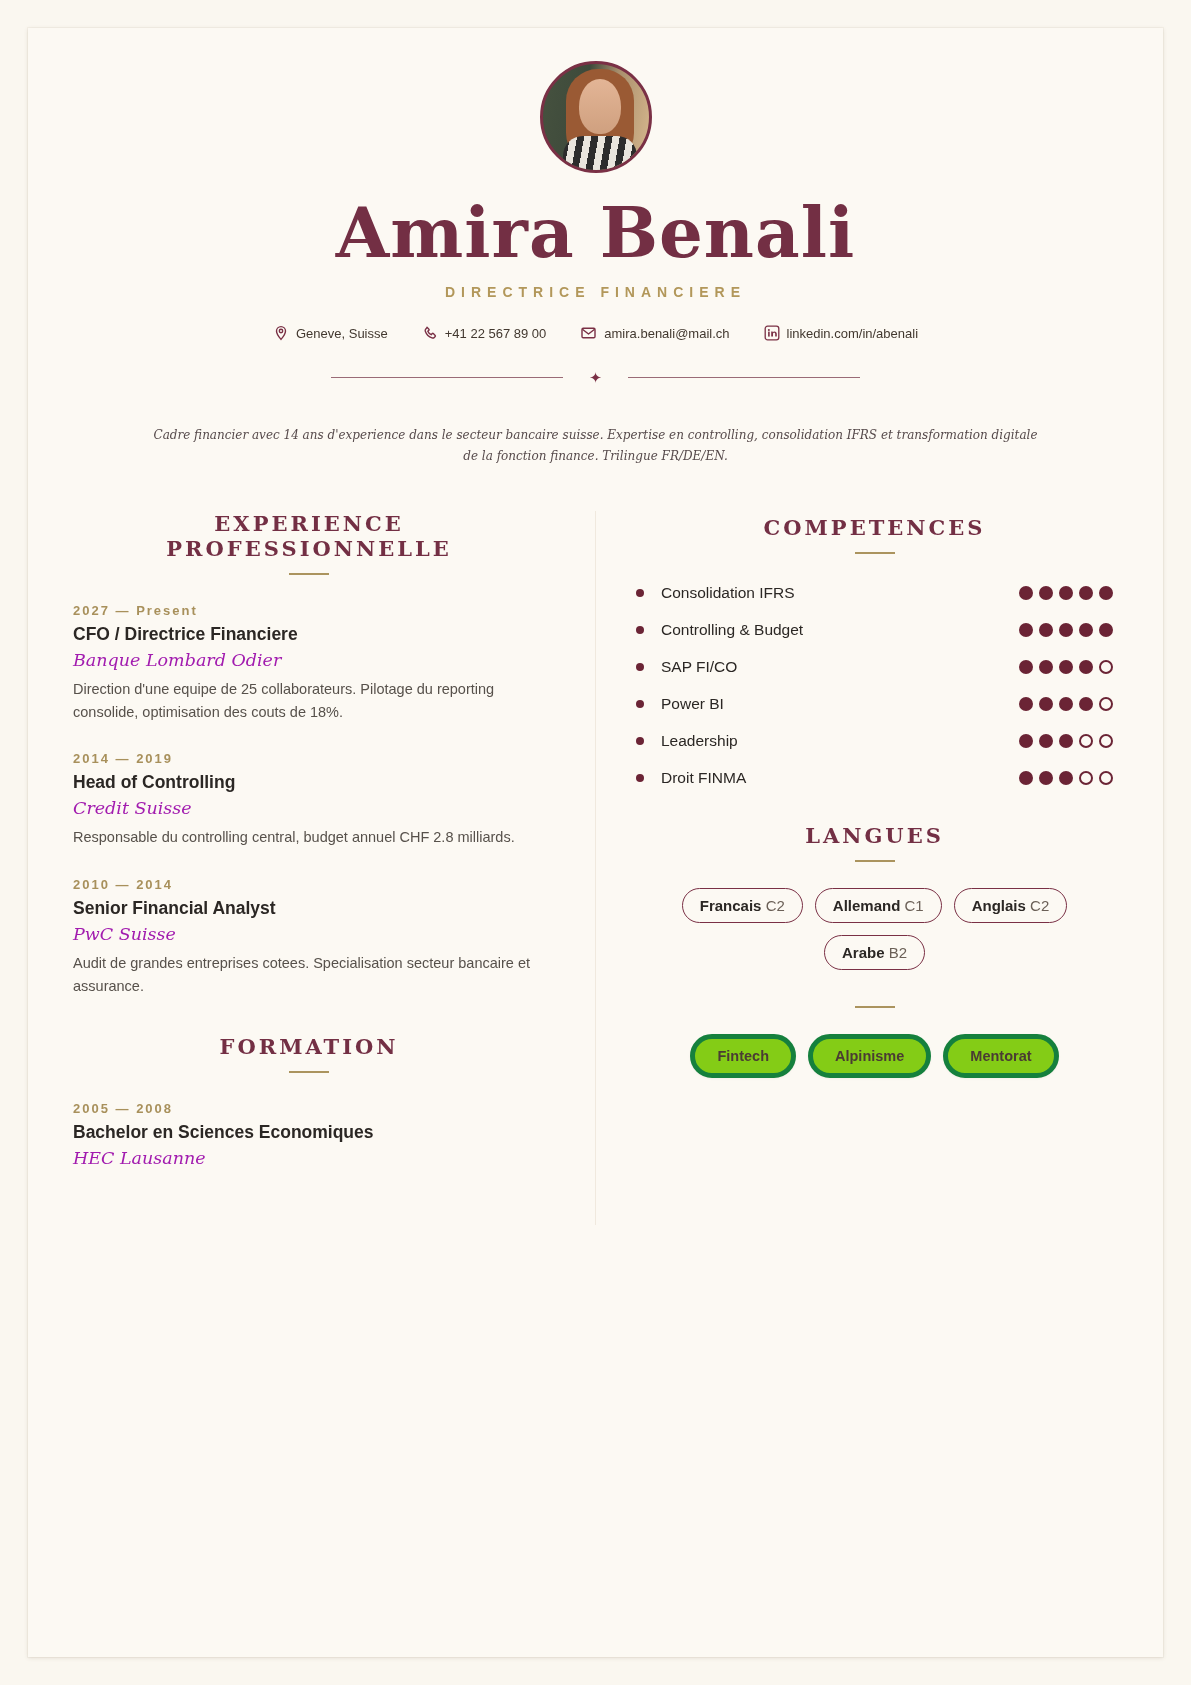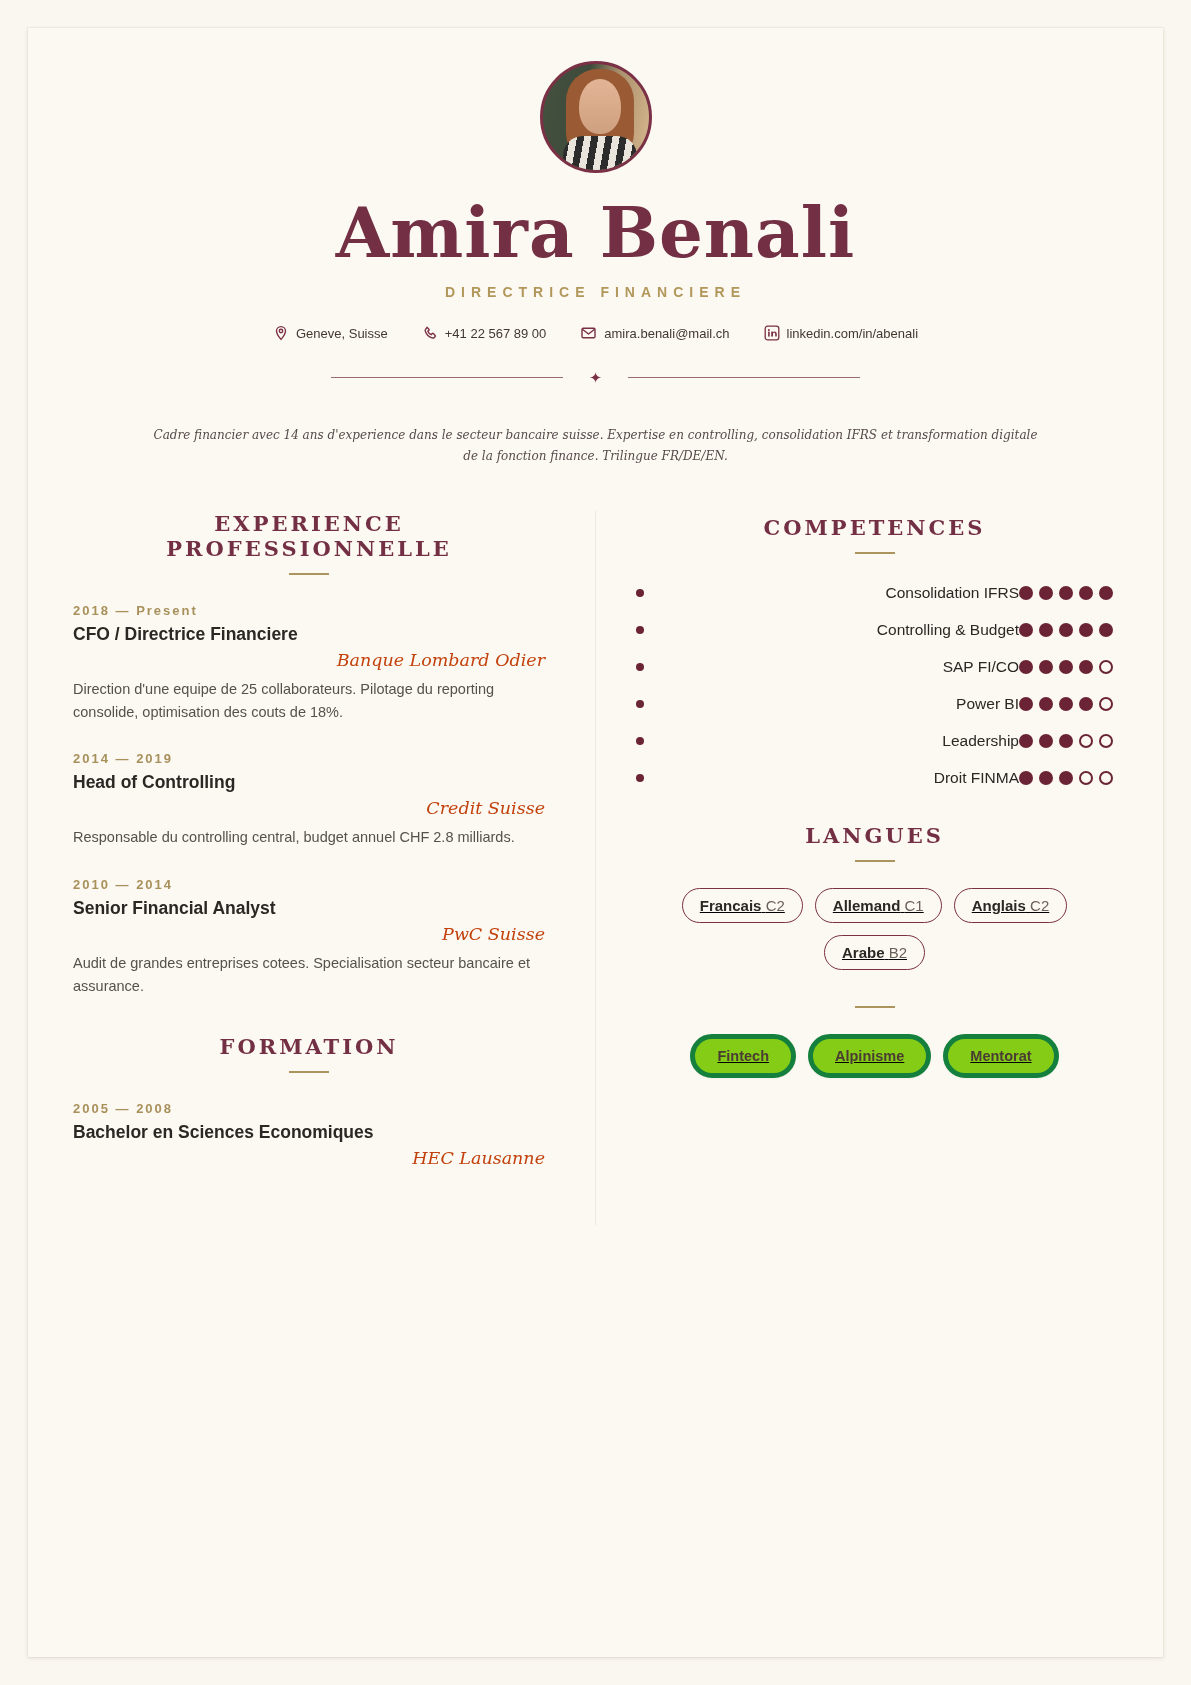--- a/index.html
+++ b/index.html
@@ -56,33 +56,33 @@
   }
   .heading-rule { width:40px; height:2px; background:#ab945e; margin:12px auto 0; }
   .section { margin-bottom:12px; }
   .section + .section { margin-top:36px; }
   .entries { margin-top:28px; }
   .entry { margin-bottom:27px; }
   .entry .date { font-size:13px; font-weight:bold; letter-spacing:2px; color:#a8905b; }
   .entry .title { margin-top:6px; font-size:17.5px; font-weight:bold; color:#2b2724; }
   .entry .org {
     margin-top:5px; font-family:"DejaVu Serif","Liberation Serif",serif;
-    font-style:italic; font-size:17.5px; color:#c2410c;text-align:right;
+    font-style:italic; font-size:17.5px; color:#a21caf;
   }
   .entry .desc { margin-top:8px; font-size:14.5px; line-height:1.6; color:#57514b; }
   
   .skills { margin-top:30px; }
-  .skill-row { display:flex; align-items:center; margin-bottom:19px;text-align:right; }
+  .skill-row { display:flex; align-items:center; margin-bottom:19px; }
   .skill-bullet { width:8px; height:8px; border-radius:50%; background:#6b2435; margin-right:17px; flex:0 0 auto; }
   .skill-label { flex:1; font-size:15.5px; color:#2b2724; }
   .skill-dots { display:flex; gap:6px; }
   .dot { width:14px; height:14px; border-radius:50%; border:2px solid #6b2435; background:transparent; }
   .dot.filled { background:#6b2435; }
   
-  .pill-row { margin-top:26px; display:flex; justify-content:center; gap:12px; flex-wrap:wrap;text-decoration:underline; }
+  .pill-row { margin-top:26px; display:flex; justify-content:center; gap:12px; flex-wrap:wrap; }
   .lang-pill {
     border:1.5px solid #7a3045; border-radius:999px; padding:8px 17px;
     font-size:15px; color:#6b6057; background:transparent; white-space:nowrap;
   }
   .lang-pill b { color:#2b2724; font-weight:bold; }
   .interest-pill {
     border:5px solid #15803d; border-radius:999px; padding:9px 22px;
     font-size:14.5px; font-weight:600; color:#4a3c33; background:#84cc16;
     box-shadow:0 1px 2px rgba(160,130,110,.08); white-space:nowrap;
   }
@@ -156,21 +156,21 @@
   <div class="columns">
 
     <div class="col-left">
 
       <div class="section">
         <div class="section-heading">EXPERIENCE PROFESSIONNELLE</div>
         <div class="heading-rule"></div>
         <div class="entries">
 
             <div class="entry">
-              <div class="date">2018 — Present</div>
+              <div class="date">2027 — Present</div>
               <div class="title">CFO / Directrice Financiere</div>
               <div class="org">Banque Lombard Odier</div>
               <div class="desc">Direction d'une equipe de 25 collaborateurs. Pilotage du reporting consolide, optimisation des couts de 18%.</div>
             </div>
 
             <div class="entry">
               <div class="date">2014 — 2019</div>
               <div class="title">Head of Controlling</div>
               <div class="org">Credit Suisse</div>
               <div class="desc">Responsable du controlling central, budget annuel CHF 2.8 milliards.</div>

